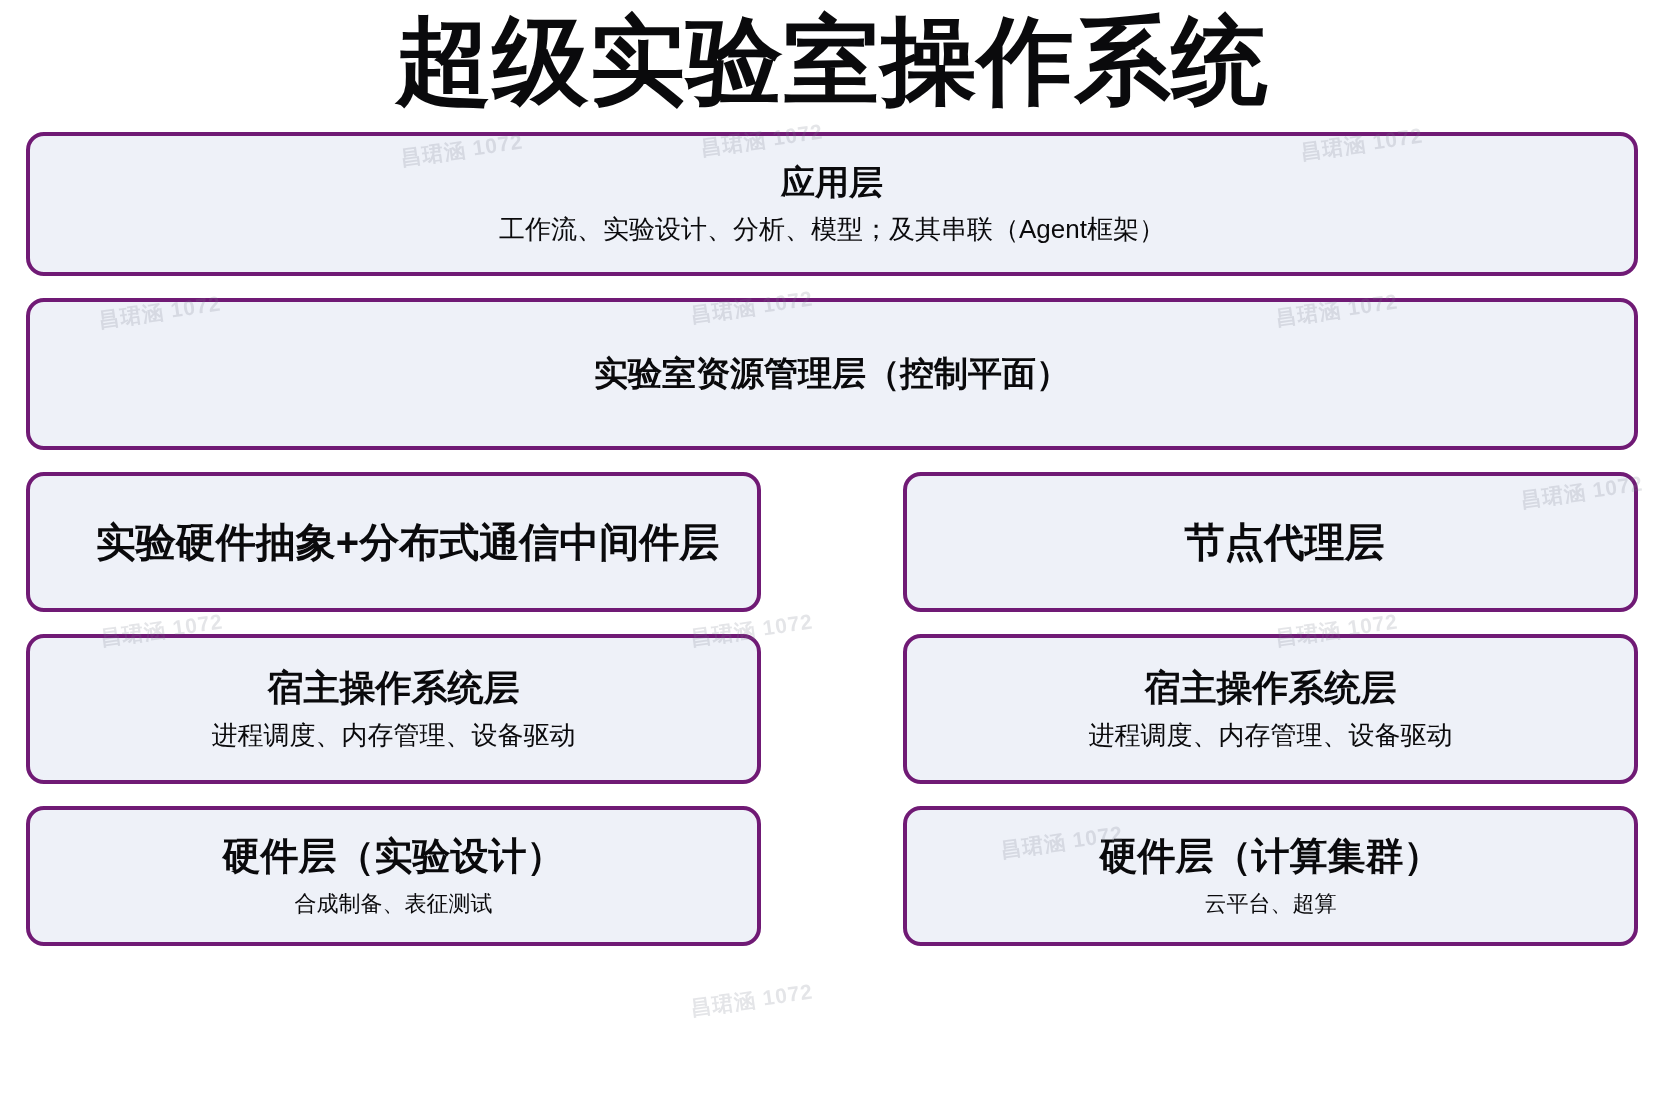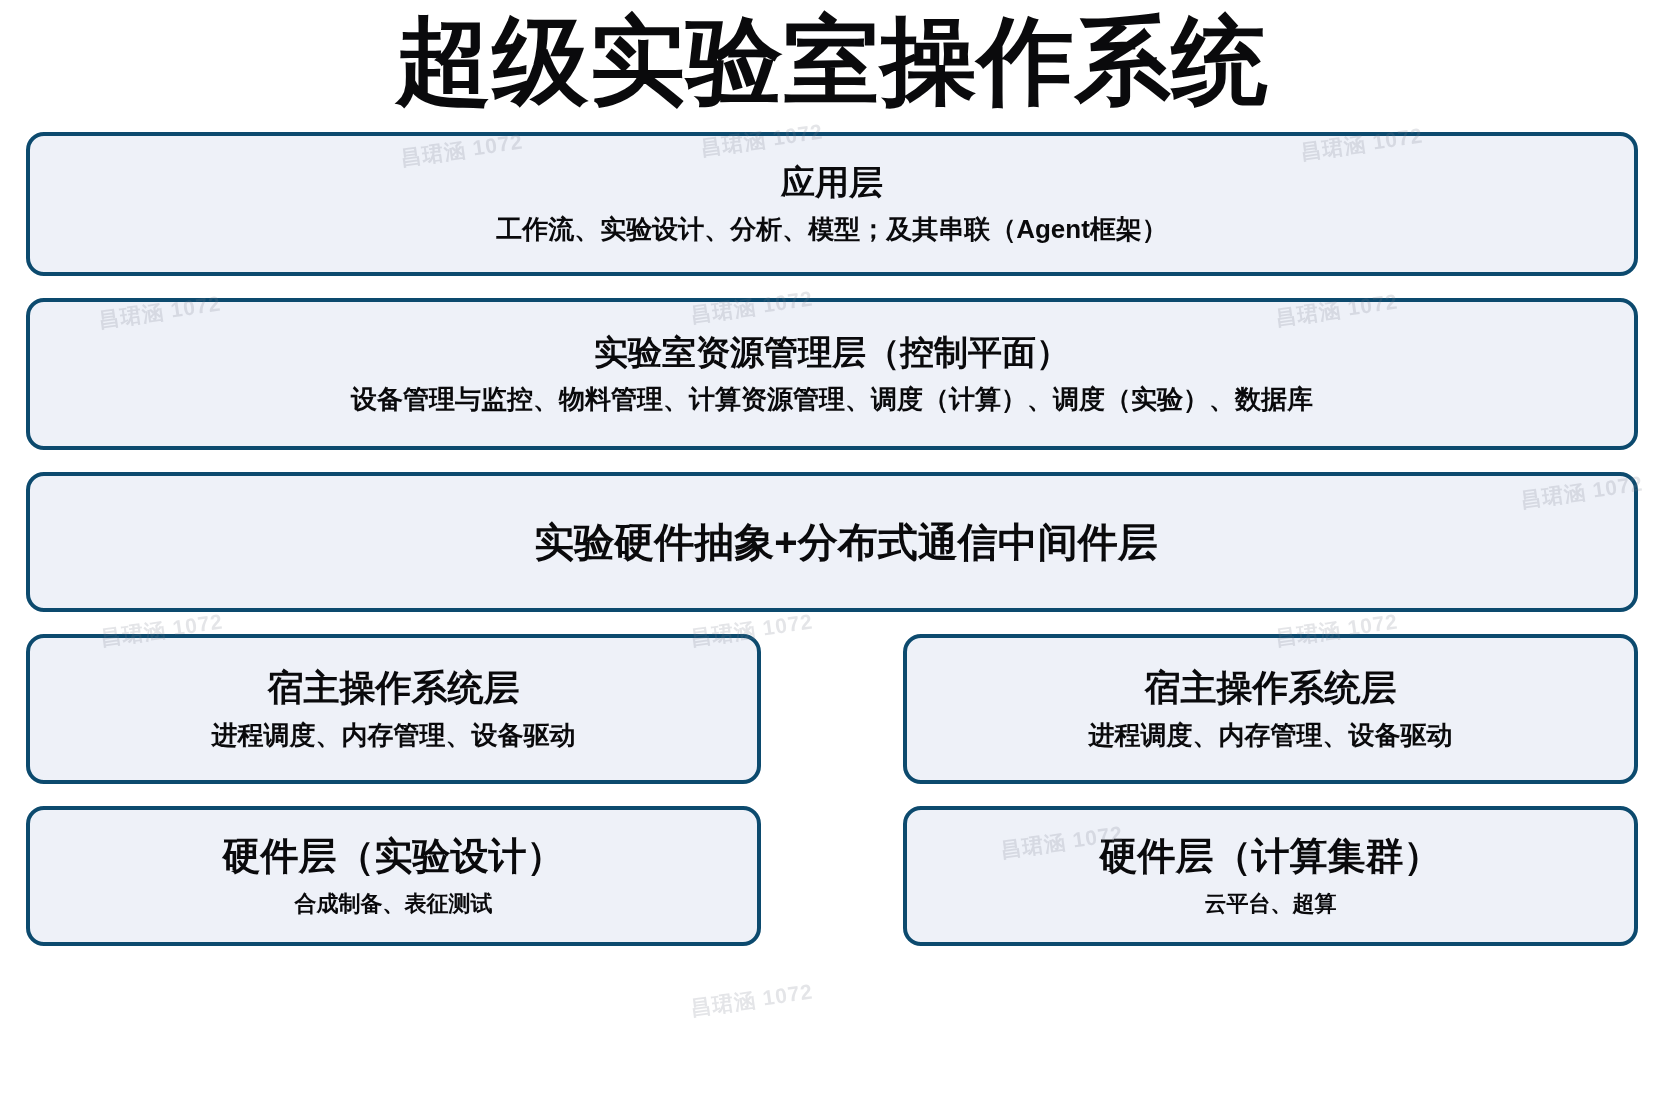--- a/index.html
+++ b/index.html
@@ -27,40 +27,40 @@
     font-size: 96px;
     font-weight: 800;
     letter-spacing: 1px;
     line-height: 1.1;
     margin: 8px 0 18px 0;
     color: #0a0a0c;
     white-space: nowrap;
   }
   .box {
     background: #eef1f8;
-    border: 4px solid #0c4a6e;
+    border: 4px solid #701a75;
     border-radius: 18px;
     box-sizing: border-box;
     display: flex;
     flex-direction: column;
     align-items: center;
     justify-content: center;
     text-align: right;
     position: relative;
     z-index: 2;
   }
   .box .hdr {
     font-size: 34px;
     font-weight: 800;
     line-height: 1.2;
     color: #0a0a0c;
   }
   .box .sub {
     font-size: 26px;
-    font-weight: 700;
+    font-weight: 400;
     line-height: 1.25;
     margin-top: 10px;
     color: #0a0a0c;
   }
   .row-full {
     margin: 0 0 22px 0;
   }
   .app-layer { height: 144px; }
   .res-layer { height: 152px; }
   .two-col {
@@ -102,27 +102,31 @@
 
   <div class="title">超级实验室操作系统</div>
 
   <div class="box row-full app-layer">
     <div class="hdr">应用层</div>
     <div class="sub">工作流、实验设计、分析、模型；及其串联（Agent框架）</div>
   </div>
 
   <div class="box row-full res-layer">
     <div class="hdr">实验室资源管理层（控制平面）</div>
-    <div class="sub">设备管理与监控、物料管理、计算资源管理、调度（计算）、调度（实验）、数据库</div>
   </div>
 
   <div class="two-col">
     <div class="col">
       <div class="box mid-box">
         <div class="hdr">实验硬件抽象+分布式通信中间件层</div>
+      </div>
+    </div>
+    <div class="col">
+      <div class="box mid-box node">
+        <div class="hdr">节点代理层</div>
       </div>
     </div>
   </div>
 
   <div class="two-col">
     <div class="col">
       <div class="box host-box">
         <div class="hdr">宿主操作系统层</div>
         <div class="sub">进程调度、内存管理、设备驱动</div>
       </div>

